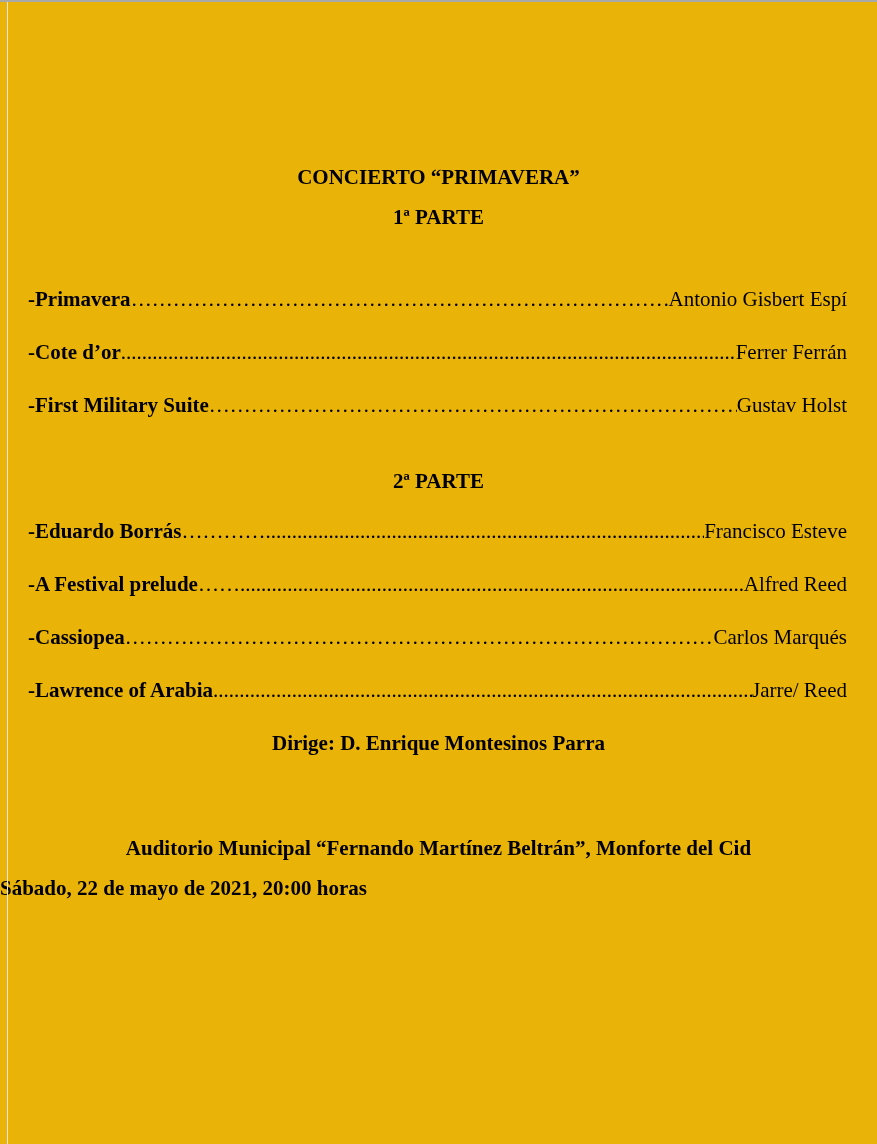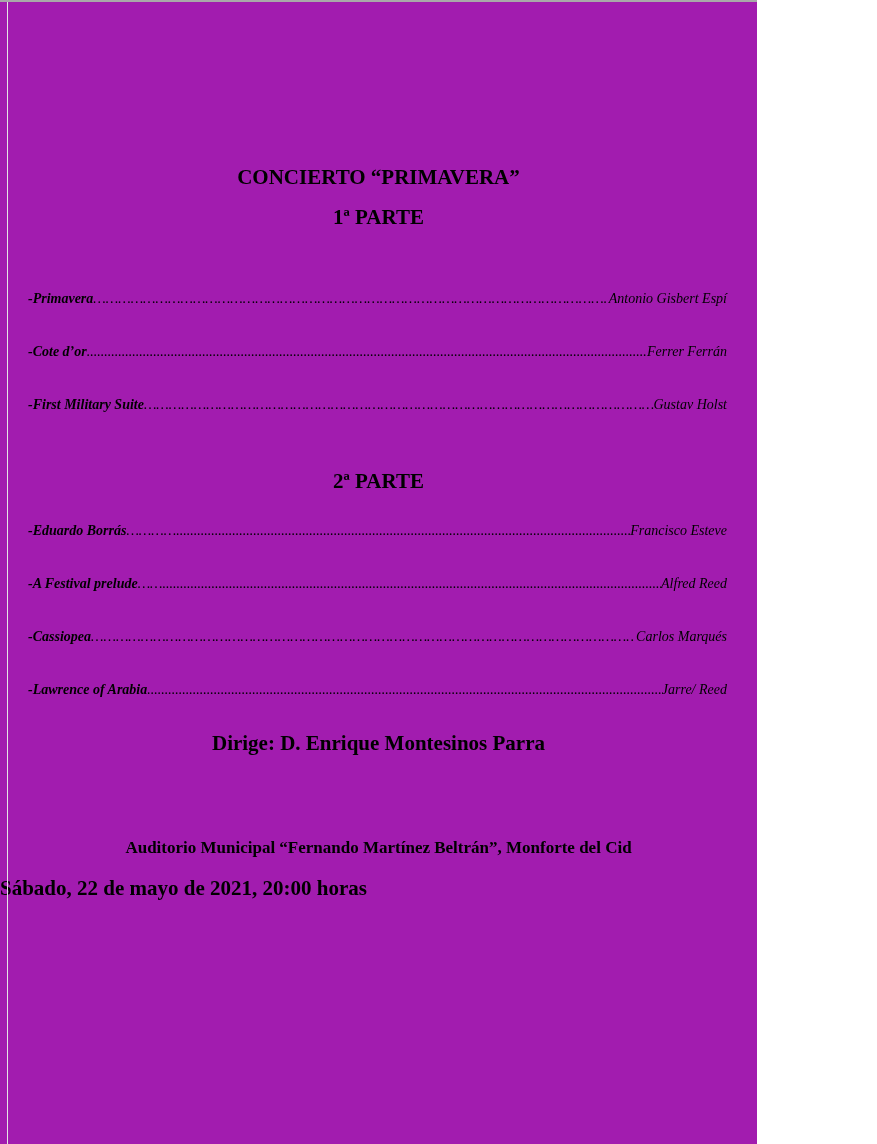--- a/index.html
+++ b/index.html
@@ -10,24 +10,24 @@
   body {
     width: 877px;
     height: 1144px;
     overflow: hidden;
     font-family: "Liberation Serif", serif;
     color: #000000;
     position: relative;
   }
   .page {
     position: relative;
-    width: 757px;
+    width: 877px;
     height: 1144px;
     box-sizing: border-box;
-    background: #a21caf;
+    background: #eab308;
     border-top: 2px solid #a9a9a9;
   }
   .page-left-edge {
     position: absolute;
     left: 7px;
     top: 0;
     bottom: 0;
     width: 1px;
     background: #e4e4e4;
   }
@@ -45,22 +45,21 @@
   }
   .part2-heading {
     text-align: center;
     font-size: 21px;
     font-weight: bold;
     line-height: 24px;
     margin-top: 52px;
   }
   .program {
     margin: 16px 30px 0 28px;
-    font-size: 14px;
-    font-style: italic;
+    font-size: 21px;
   }
   .program-part1 { margin-top: 50px; }
   .program-part2 { margin-top: 26px; }
   .row {
     display: flex;
     align-items: baseline;
     line-height: 24px;
     margin-bottom: 29px;
   }
   .piece {
@@ -81,21 +80,21 @@
   }
   .conductor {
     text-align: center;
     font-size: 21px;
     font-weight: bold;
     line-height: 24px;
     margin-top: 3px;
   }
   .venue {
     text-align: center;
-    font-size: 17px;
+    font-size: 21px;
     font-weight: bold;
     line-height: 24px;
     margin-top: 81px;
   }
   .datetime {
     text-align: left;
     font-size: 21px;
     font-weight: bold;
     line-height: 24px;
     margin-top: 16px;

